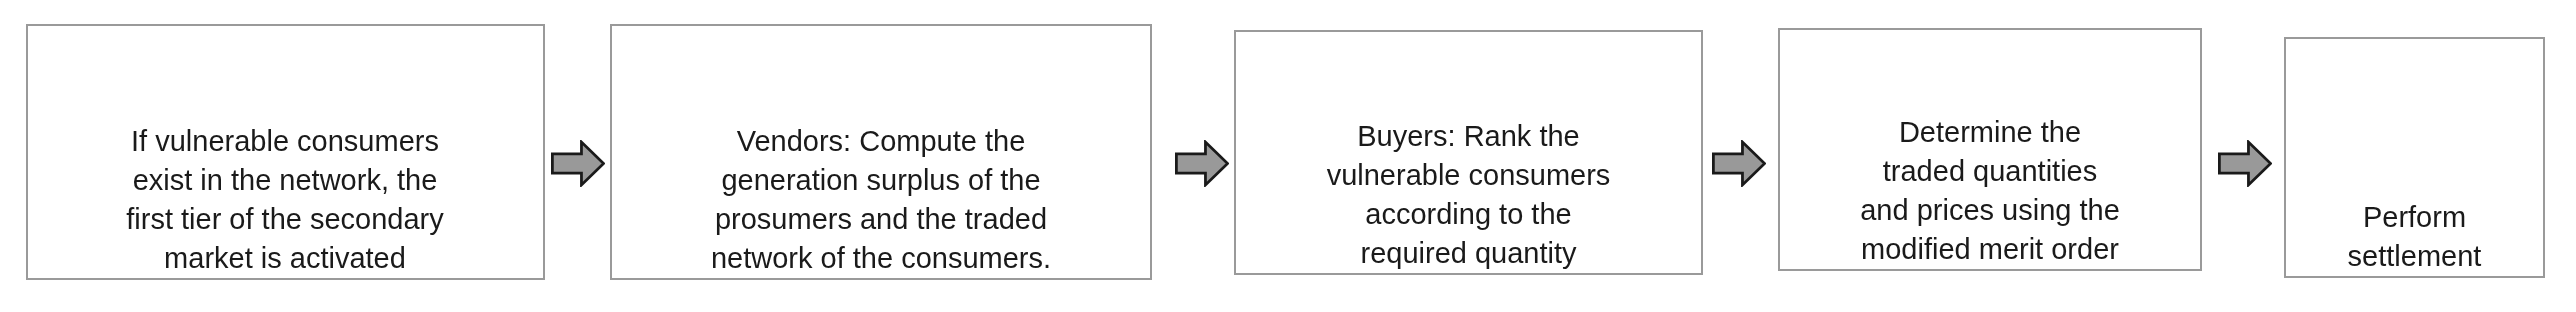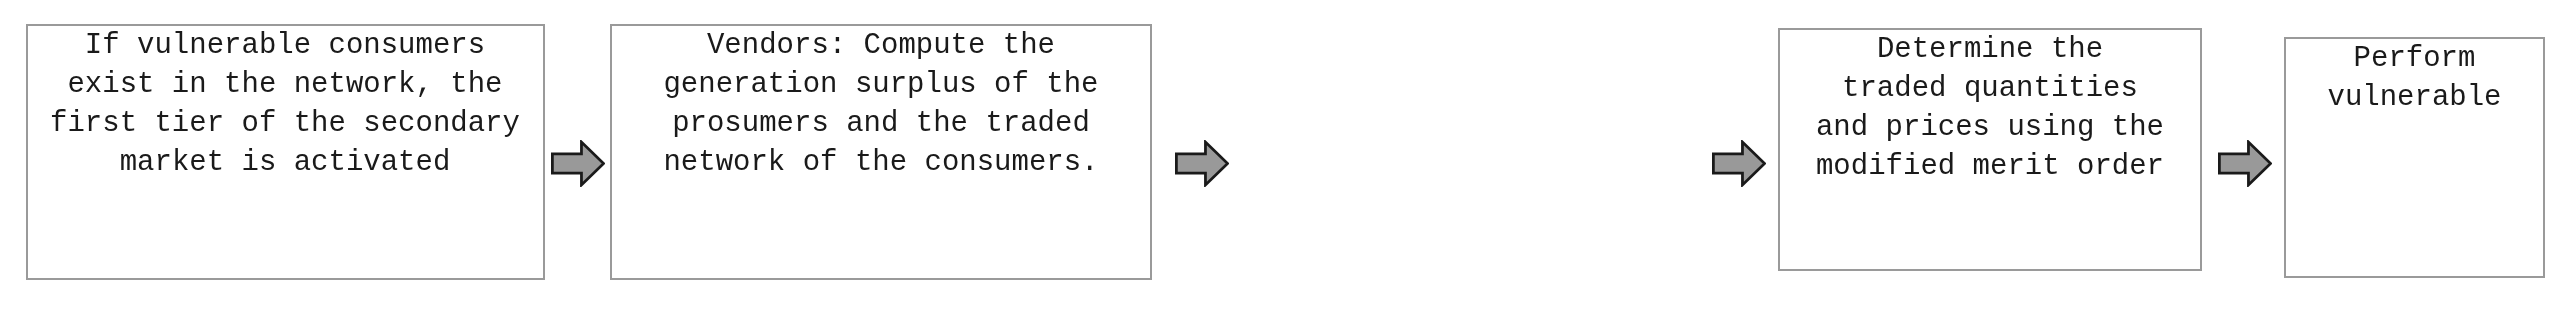--- a/index.html
+++ b/index.html
@@ -17,24 +17,23 @@
     height: 312px;
     background: #ffffff;
     overflow: hidden;
   }
   .node {
     position: absolute;
     box-sizing: border-box;
     background: #ffffff;
     border: 2.1px solid #9a9a9a;
     display: flex;
-    align-items: flex-start;
+    align-items: flex-end;
     justify-content: center;
     text-align: center;
-    font-family: Liberation Mono, monospace;
   }
   .node-label {
     display: block;
     width: 100%;
     color: #1a1a1a;
     font-size: 29px;
     line-height: 39px;
     letter-spacing: 0px;
     white-space: pre-line;
     padding: 0 6.9px;
@@ -87,20 +86,26 @@
 prosumers and the traded
 network of the consumers.</span>
   </div>
 
   <span class="arrow" id="arrow-2">
     <svg viewBox="0 0 78 68" preserveAspectRatio="none" aria-hidden="true">
       <polygon points="2,20 44,20 44,3 76,34 44,65 44,48 2,48" fill="#999999" stroke="#1a1a1a" stroke-width="4" stroke-linejoin="miter"></polygon>
     </svg>
   </span>
 
+  <div class="node" id="node-3">
+    <span class="node-label">Buyers: Rank the
+vulnerable consumers
+according to the
+required quantity</span>
+  </div>
 
   <span class="arrow" id="arrow-3">
     <svg viewBox="0 0 78 68" preserveAspectRatio="none" aria-hidden="true">
       <polygon points="2,20 44,20 44,3 76,34 44,65 44,48 2,48" fill="#999999" stroke="#1a1a1a" stroke-width="4" stroke-linejoin="miter"></polygon>
     </svg>
   </span>
 
   <div class="node" id="node-4">
     <span class="node-label">Determine the
 traded quantities
@@ -109,17 +114,17 @@
   </div>
 
   <span class="arrow" id="arrow-4">
     <svg viewBox="0 0 78 68" preserveAspectRatio="none" aria-hidden="true">
       <polygon points="2,20 44,20 44,3 76,34 44,65 44,48 2,48" fill="#999999" stroke="#1a1a1a" stroke-width="4" stroke-linejoin="miter"></polygon>
     </svg>
   </span>
 
   <div class="node" id="node-5">
     <span class="node-label">Perform
-vulnerable</span>
+settlement</span>
   </div>
 
 </div>
 
 
 </body></html>

